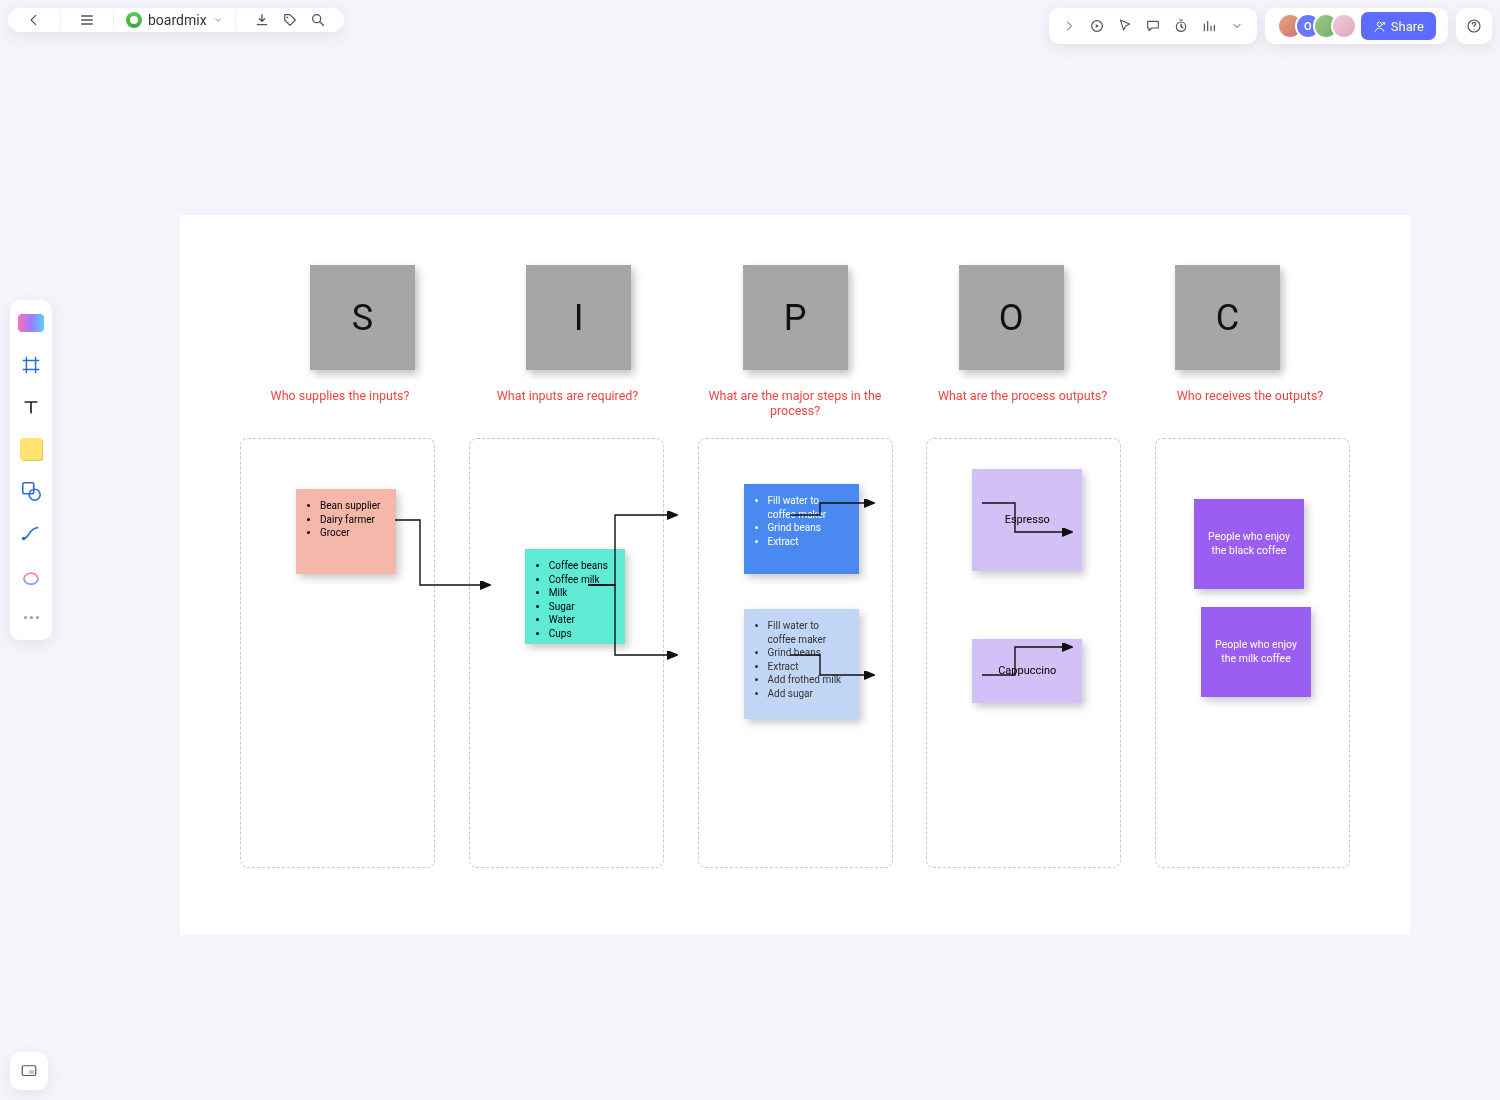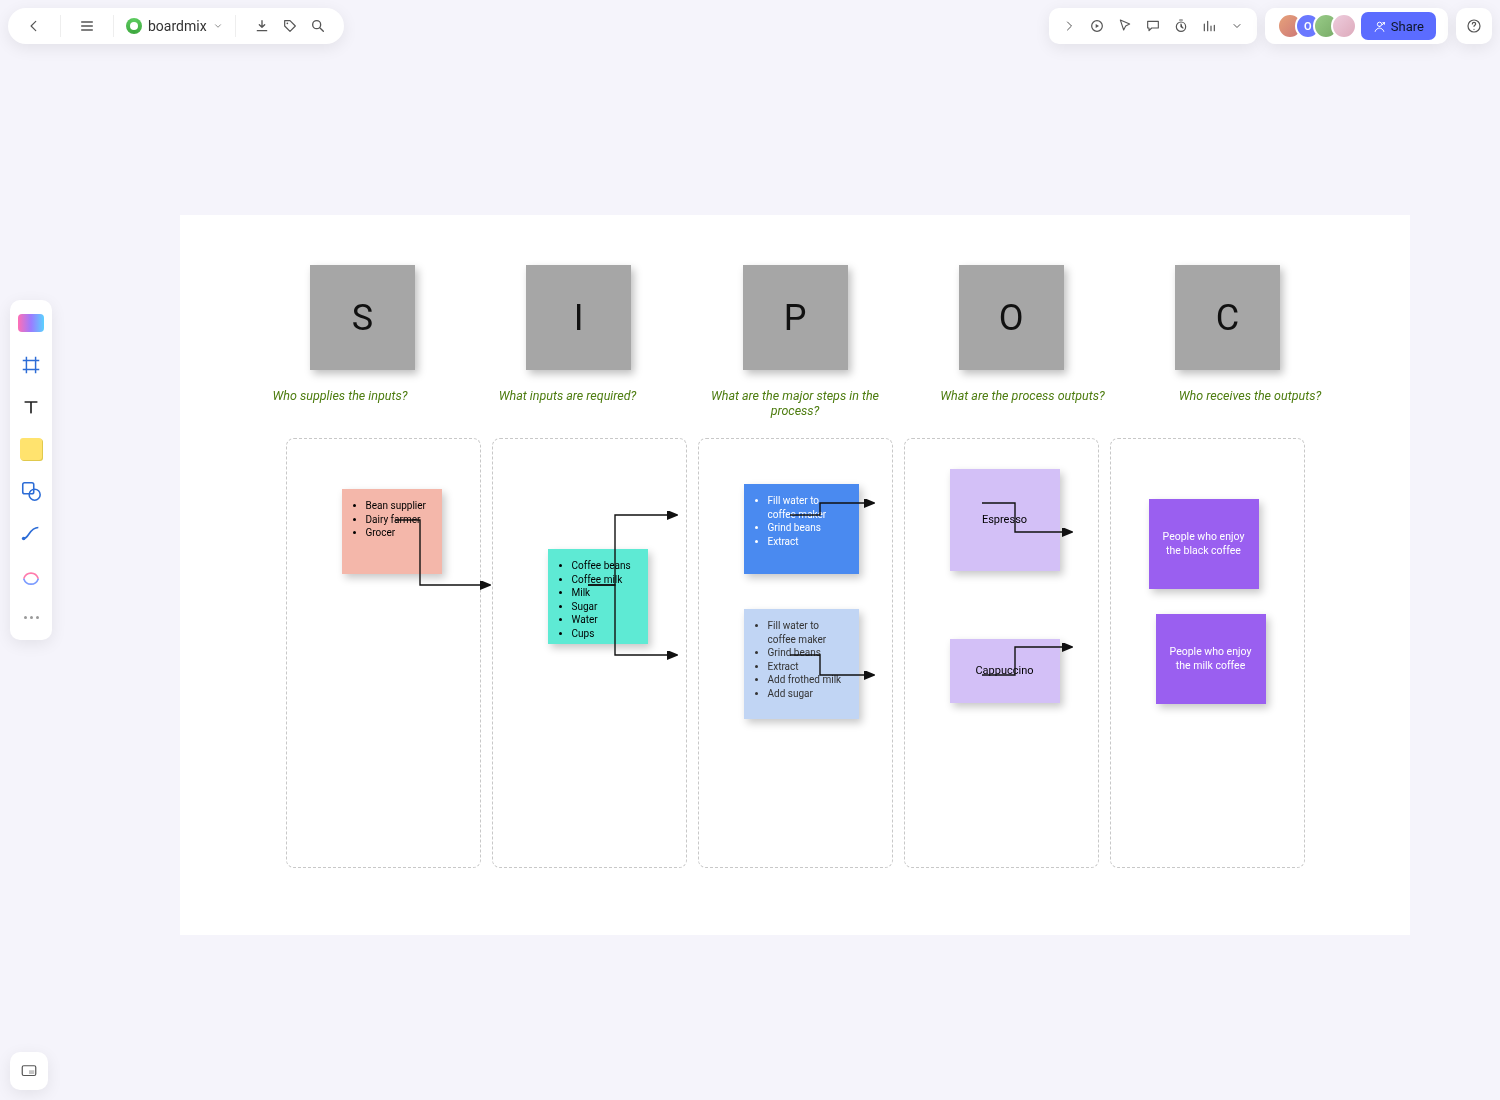--- a/index.html
+++ b/index.html
@@ -12,21 +12,21 @@
   }
 
   
   .tl-bar {
     position: absolute;
     top: 8px; left: 8px;
     display: flex;
     background: #fff;
     border-radius: 18px;
     box-shadow: 0 4px 16px rgba(0,0,0,0.08);
-    height: 36px;
+    height: 24px;
     align-items: center;
     padding: 0 6px;
     gap: 6px;
   }
   .tl-bar .seg { display:flex; align-items:center; height:100%; padding:0 6px; }
   .tl-bar .divider { width:1px; height:22px; background:#eee; }
   .icon-btn {
     width: 28px; height: 28px;
     display: flex; align-items: center; justify-content: center;
     border-radius: 6px; cursor: pointer;
@@ -62,21 +62,21 @@
   .avatar {
     width:26px;height:26px;border-radius:50%;
     border:2px solid #fff;
     margin-left:-8px;
     background:#ccc;
     display:flex;align-items:center;justify-content:center;
     font-size:11px;font-weight:600;color:#fff;
   }
   .avatar:first-child{margin-left:0;}
   .share-btn {
-    background:#5b6cff; color:#0f172a;
+    background:#5b6cff; color:#fef9c3;
     height:28px; border-radius:7px;
     display:flex; align-items:center; gap:5px;
     padding:0 12px; font-size:13px; cursor:pointer;
     margin:0 4px;
   }
 
   
   .left-palette {
     position:absolute; left:10px; top:300px;
     width:42px; background:#fff; border-radius:10px;
@@ -112,23 +112,23 @@
   }
 
   .col-heads{display:flex;justify-content:space-between;padding:50px 130px 0 130px;}
   .head-block{
     width:105px;height:105px;background:#a6a6a6;
     display:flex;align-items:center;justify-content:center;
     font-size:36px;font-weight:400;color:#111;
     box-shadow:3px 4px 8px rgba(0,0,0,0.25);
   }
   .subheads{display:flex;justify-content:space-between;padding:18px 60px 0 60px;}
-  .sub{width:200px;text-align:center;font-size:12.5px;font-style:italic;color:#4d7c0f;}
-
-  .lanes{display:flex;justify-content:center;padding:20px 60px 0 60px;gap:11px;}
+  .sub{width:200px;text-align:center;font-size:12.5px;color:#ef4444;}
+
+  .lanes{display:flex;justify-content:space-between;padding:20px 60px 0 60px;gap:11px;}
   .lane{
     width:195px;height:430px;
     border:1px dashed #c8c8c8;border-radius:8px;
     position:relative;
   }
 
   
   .card{
     position:absolute;font-size:10px;line-height:1.35;
     box-shadow:3px 4px 8px rgba(0,0,0,0.22);
@@ -368,21 +368,21 @@
       </div>
     </div>
 
     <div class="lane">
       <div class="card center-text" style="background:#d3c0f7;left:45px;top:30px;width:110px;height:102px;font-size:11px;">Espresso</div>
       <div class="card center-text" style="background:#d3c0f7;left:45px;top:200px;width:110px;height:64px;font-size:11px;">Cappuccino</div>
     </div>
 
     <div class="lane">
       <div class="card center-text" style="background:#9a5ff0;color:#fff;left:38px;top:60px;width:110px;height:90px;font-size:10.5px;">People who enjoy the black coffee</div>
-      <div class="card center-text" style="background:#9a5ff0;color:#fff;left:45px;top:175px;width:110px;height:90px;font-size:10.5px;">People who enjoy the milk coffee</div>
+      <div class="card center-text" style="background:#9a5ff0;color:#fff;left:45px;top:168px;width:110px;height:90px;font-size:10.5px;">People who enjoy the milk coffee</div>
     </div>
   </div>
 
   <svg class="arrows" viewBox="0 0 1230 720">
     <defs>
       <marker id="ah" markerWidth="8" markerHeight="8" refX="6" refY="3" orient="auto">
         <path class="ah" d="M0,0 L7,3 L0,6 Z"></path>
       </marker>
     </defs>
 

